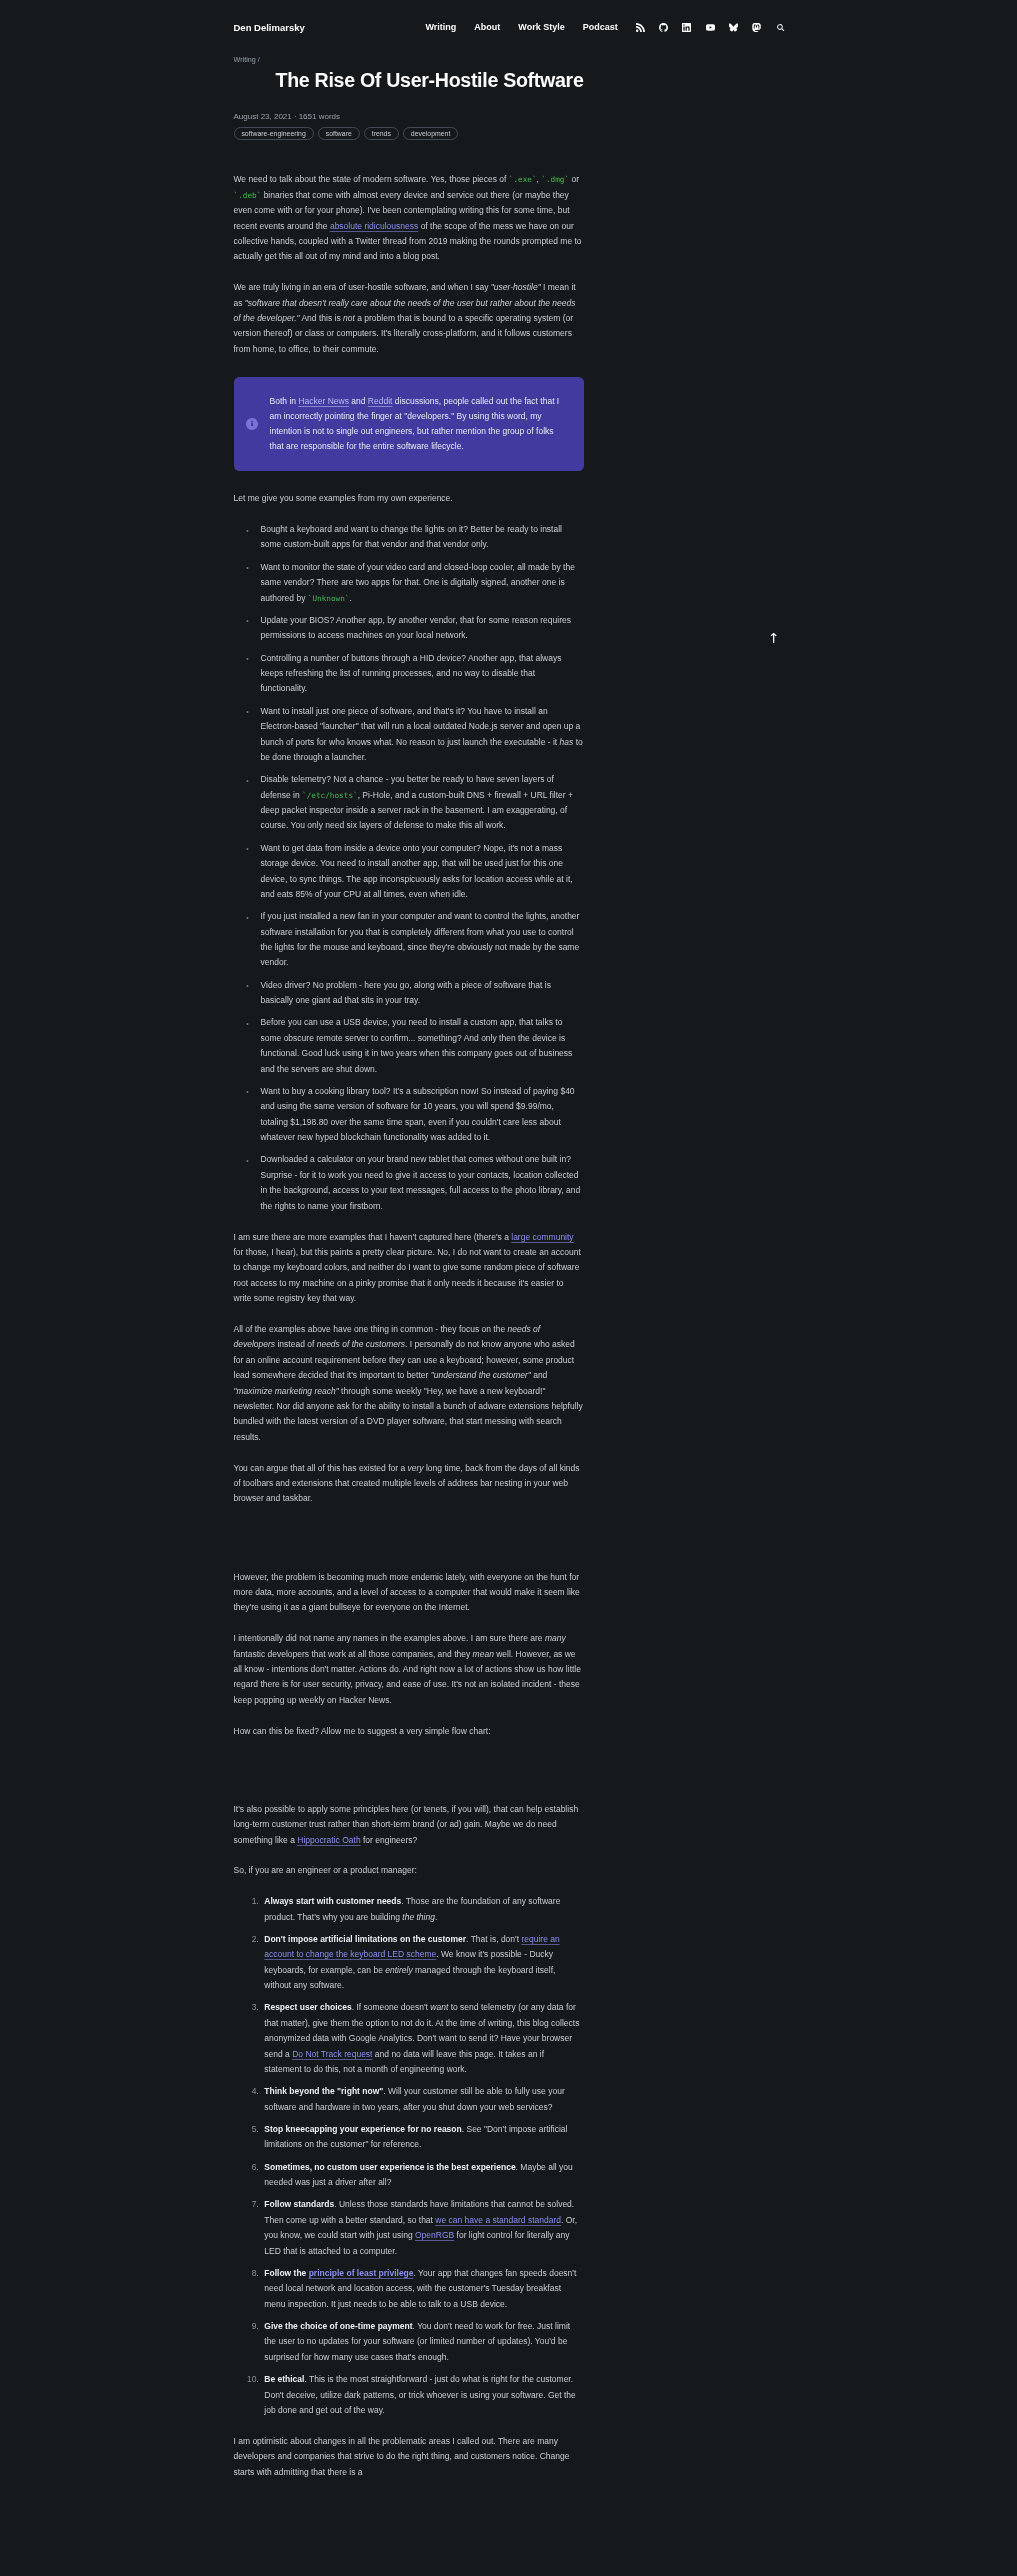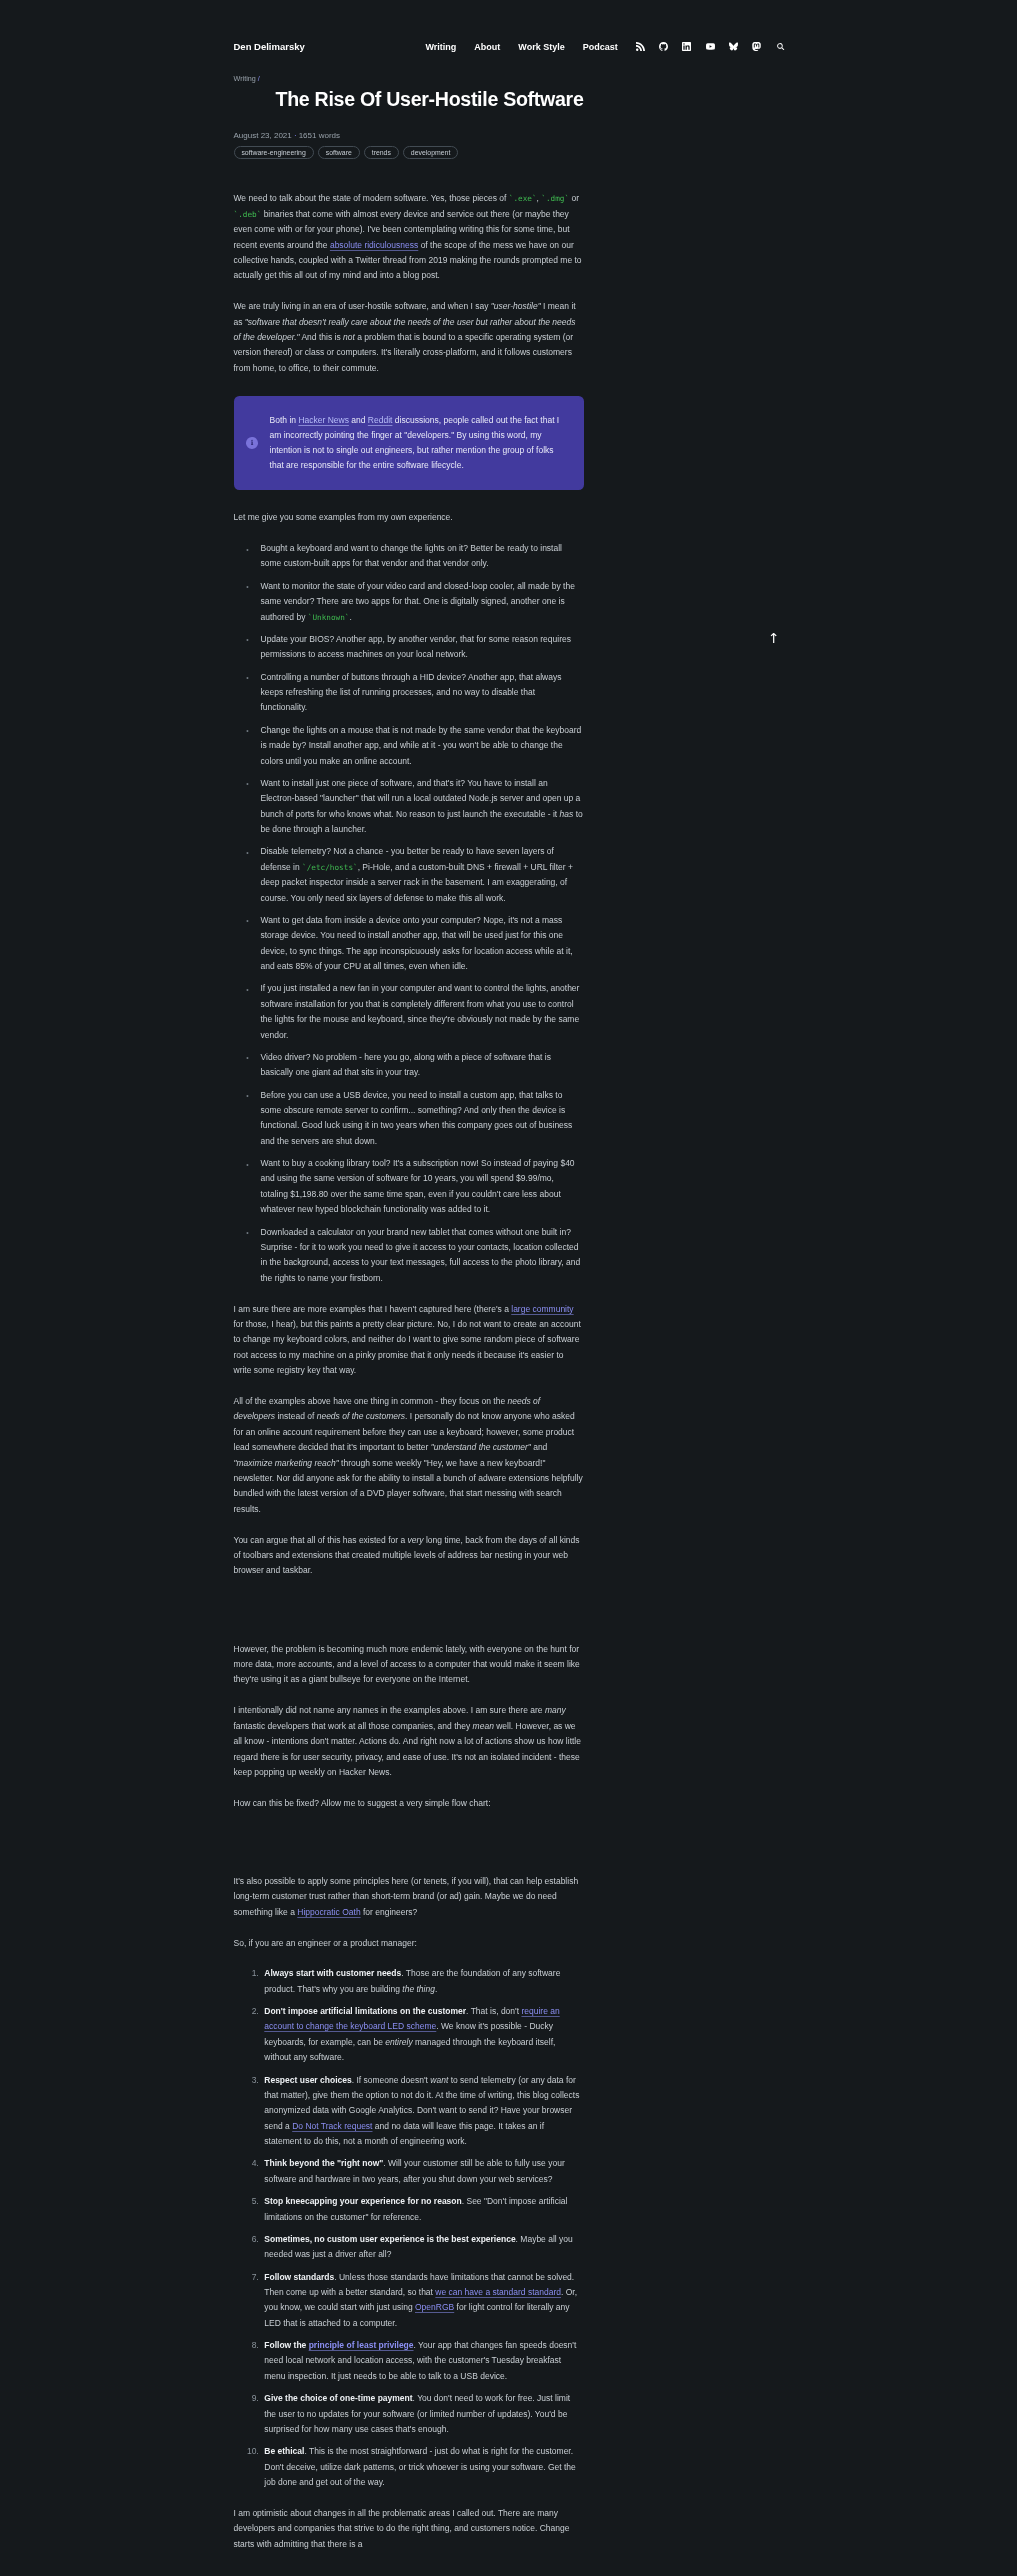--- a/index.html
+++ b/index.html
@@ -14,21 +14,21 @@
     position:relative;
   }
   a { color:#8b8ff2; text-decoration:underline; text-underline-offset:1.6px; text-decoration-color:rgba(139,143,242,.55); cursor:pointer; }
   em { font-style:italic; }
   strong { color:#eef1f4; font-weight:700;text-align:right; }
   code { font-family:"DejaVu Sans Mono", monospace; color:#3fb950; font-size:7.7px; }
 
   .container { width:551px; margin:0 auto; }
 
   
-  .site-header { display:flex; justify-content:space-between; align-items:center; padding-top:41px; }
+  .site-header { display:flex; justify-content:space-between; align-items:flex-start; padding-top:22px; }
   .site-name { font-size:9.5px; font-weight:700; color:#ffffff; text-decoration:none; }
   .header-right { display:flex; align-items:center; gap:18px; }
   .main-nav { display:flex; gap:18px; align-items:center; }
   .main-nav a { font-size:9px; font-weight:700; color:#ffffff; text-decoration:none; }
   .social-row { display:flex; gap:14.3px; align-items:center; }
   .social-row svg { width:9px; height:9px; fill:#ffffff; display:block; }
 
   
   .article-col { width:350px; margin-top:22px; }
   .breadcrumb { font-size:7.2px; color:#98a1aa; }
@@ -138,21 +138,20 @@
         <div class="callout-text"><span>Both in </span><a href="#">Hacker News</a><span> and </span><a href="#">Reddit</a><span> discussions, people called out the fact that I am incorrectly pointing the finger at "developers." By using this word, my intention is not to single out engineers, but rather mention the group of folks that are responsible for the entire software lifecycle.</span></div>
       </div>
 
       <p><span>Let me give you some examples from my own experience.</span></p>
 
       <ul class="examples-list">
           <li><span>Bought a keyboard and want to change the lights on it? Better be ready to install some custom-built apps for that vendor and that vendor only.</span></li>
           <li><span>Want to monitor the state of your video card and closed-loop cooler, all made by the same vendor? There are two apps for that. One is digitally signed, another one is authored by </span><code>`Unknown`</code><span>.</span></li>
           <li><span>Update your BIOS? Another app, by another vendor, that for some reason requires permissions to access machines on your local network.</span></li>
           <li><span>Controlling a number of buttons through a HID device? Another app, that always keeps refreshing the list of running processes, and no way to disable that functionality.</span></li>
-          <li><span>Change the lights on a mouse that is not made by the same vendor that the keyboard is made by? Install another app, and while at it - you won't be able to change the colors until you make an online account.</span></li>
           <li><span>Want to install just one piece of software, and that's it? You have to install an Electron-based "launcher" that will run a local outdated Node.js server and open up a bunch of ports for who knows what. No reason to just launch the executable - it </span><em>has</em><span> to be done through a launcher.</span></li>
           <li><span>Disable telemetry? Not a chance - you better be ready to have seven layers of defense in </span><code>`/etc/hosts`</code><span>, Pi-Hole, and a custom-built DNS + firewall + URL filter + deep packet inspector inside a server rack in the basement. I am exaggerating, of course. You only need six layers of defense to make this all work.</span></li>
           <li><span>Want to get data from inside a device onto your computer? Nope, it's not a mass storage device. You need to install another app, that will be used just for this one device, to sync things. The app inconspicuously asks for location access while at it, and eats 85% of your CPU at all times, even when idle.</span></li>
           <li><span>If you just installed a new fan in your computer and want to control the lights, another software installation for you that is completely different from what you use to control the lights for the mouse and keyboard, since they're obviously not made by the same vendor.</span></li>
           <li><span>Video driver? No problem - here you go, along with a piece of software that is basically one giant ad that sits in your tray.</span></li>
           <li><span>Before you can use a USB device, you need to install a custom app, that talks to some obscure remote server to confirm... something? And only then the device is functional. Good luck using it in two years when this company goes out of business and the servers are shut down.</span></li>
           <li><span>Want to buy a cooking library tool? It's a subscription now! So instead of paying $40 and using the same version of software for 10 years, you will spend $9.99/mo, totaling $1,198.80 over the same time span, even if you couldn't care less about whatever new hyped blockchain functionality was added to it.</span></li>
           <li><span>Downloaded a calculator on your brand new tablet that comes without one built in? Surprise - for it to work you need to give it access to your contacts, location collected in the background, access to your text messages, full access to the photo library, and the rights to name your firstborn.</span></li>
         </ul>
 

